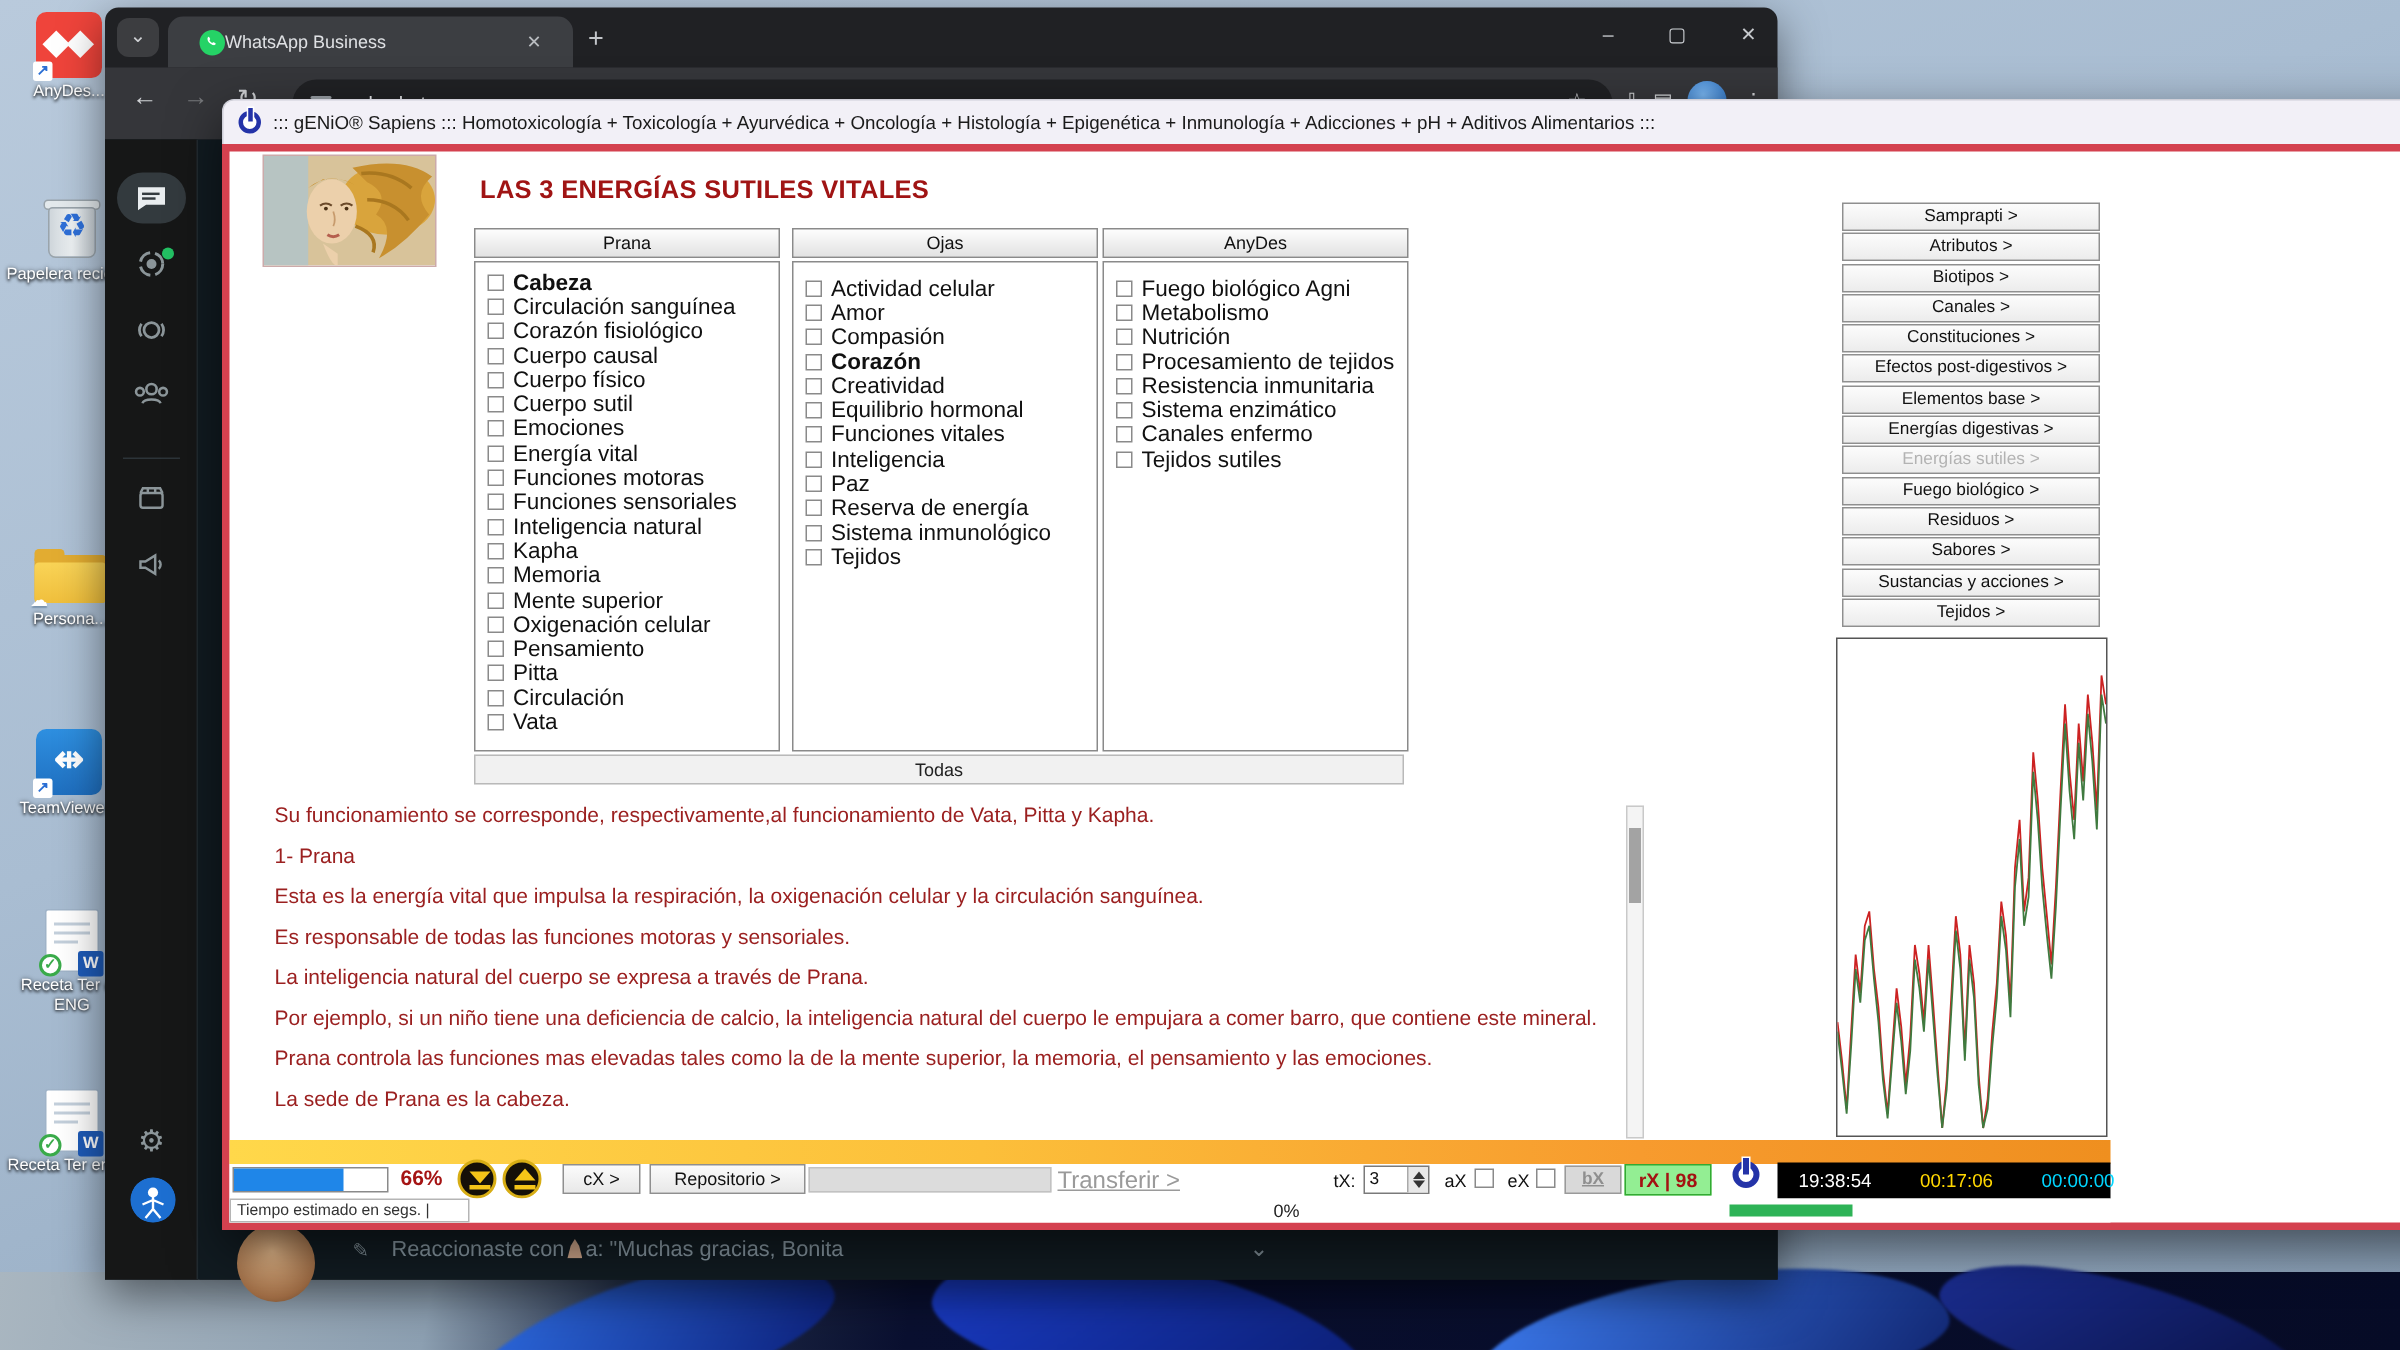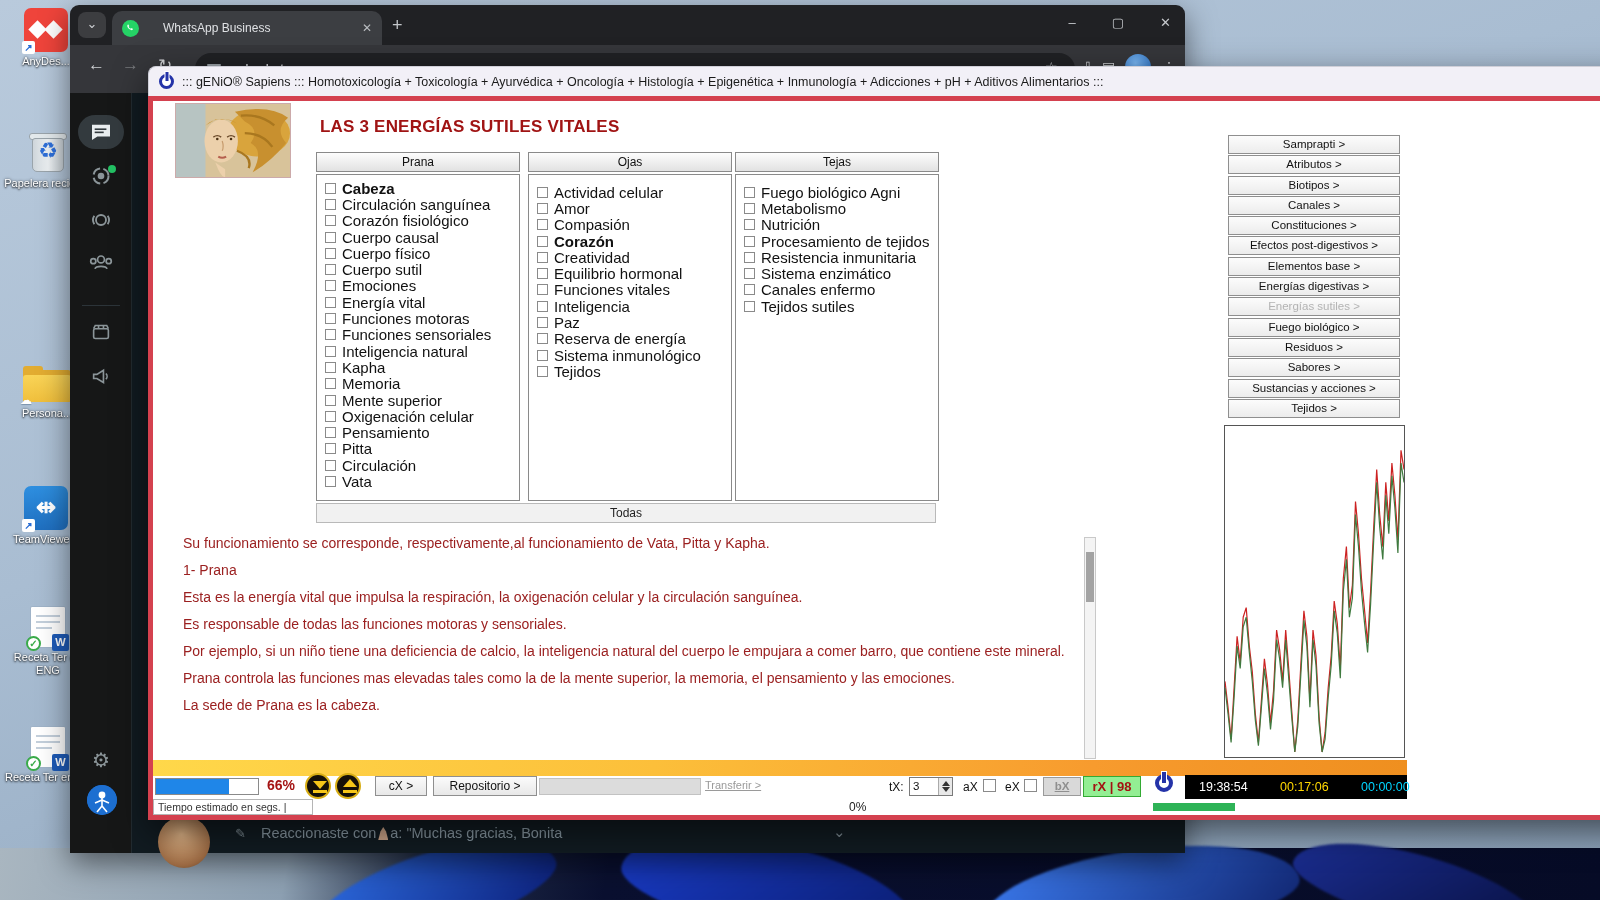--- a/index.html
+++ b/index.html
@@ -50,21 +50,21 @@
   .peg-shield{position:absolute;right:-2px;bottom:0;width:14px;height:15px;border-radius:2px 2px 6px 6px;
     background:linear-gradient(135deg,#f4c81f 0 50%,#2b5fb8 50% 100%);}
 
   
   .browser{position:absolute;left:70px;top:5px;width:1115px;height:848px;z-index:2;border-radius:9px 9px 0 0;
     background:#202124;box-shadow:0 10px 30px rgba(0,0,0,.5);}
   .tabstrip{position:absolute;left:0;top:0;width:100%;height:40px;}
   .tab-chevron{position:absolute;left:8px;top:7px;width:28px;height:26px;border-radius:8px;background:#3c3d40;
     color:#cfd1d4;text-align:center;font-size:13px;line-height:24px;}
   .tab{position:absolute;left:42px;top:6px;width:270px;height:34px;background:#3c3e42;border-radius:10px 10px 0 0;
-    display:flex;align-items:center;padding:0 10px;gap:24px;}
+    display:flex;align-items:center;padding:0 21px;gap:0;}
   .wa-badge{width:17px;height:17px;border-radius:50%;background:#25d366;position:relative;flex:0 0 auto;}
   .wa-badge svg{position:absolute;left:3px;top:3px;}
   .tab-title{color:#dfe1e4;font-size:12px;white-space:nowrap;overflow:hidden;flex:1;}
   .tab-close{color:#b9bcc0;font-size:12px;flex:0 0 auto;}
   .newtab{position:absolute;left:322px;top:12px;color:#c3c6ca;font-size:18px;line-height:16px;}
   .win-controls{position:absolute;right:14px;top:10px;display:flex;gap:36px;color:#c6c9cd;font-size:13px;}
   .toolbar{position:absolute;left:0;top:40px;width:100%;height:48px;background:#35363a;}
   .nav-glyph{position:absolute;top:10px;color:#cfd1d4;font-size:17px;}
   .urlbar{position:absolute;left:125px;top:8px;width:880px;height:32px;background:#202124;border-radius:16px;
     color:#e8eaed;font-size:13px;line-height:32px;padding-left:34px;}
@@ -126,21 +126,21 @@
   .statusrow{position:absolute;left:0;top:675px;width:1254px;height:23px;background:#fff;}
   .pbar{position:absolute;left:2px;top:2px;width:104px;height:17px;border:1px solid #8a8a8a;background:#fff;}
   .pfill{position:absolute;left:0;top:0;height:100%;width:72%;background:#1f86e8;}
   .pct{position:absolute;left:114px;top:1px;font-size:14px;font-weight:bold;color:#a51414;}
   .cirbtn{position:absolute;top:-3px;width:26px;height:26px;border-radius:50%;background:#151008;border:2px solid #d7ad14;}
   .cir-tri{position:absolute;left:6px;width:0;height:0;border-left:7px solid transparent;border-right:7px solid transparent;}
   .cir-bar{position:absolute;left:6px;width:14px;height:3px;background:#f5c518;}
   .sysbtn{position:absolute;top:0;height:20px;background:linear-gradient(#fbfbfb,#e8e8e8);border:1px solid #8f8f8f;
     text-align:center;font-size:12px;line-height:18px;color:#111;}
   .graybar{position:absolute;left:386px;top:2px;width:162px;height:17px;background:#dcdcdc;border:1px solid #c2c2c2;}
-  .translink{position:absolute;left:552px;top:3px;font-size:11px;color:#9a9a9a;text-decoration:underline;}
+  .translink{position:absolute;left:552px;top:3px;font-size:16px;color:#9a9a9a;text-decoration:underline;}
   .txlabel{position:absolute;left:736px;top:4px;font-size:12px;color:#111;}
   .spinner{position:absolute;left:756px;top:1px;width:44px;height:19px;border:1px solid #7a7a7a;background:#fff;}
   .spinval{position:absolute;left:3px;top:2px;font-size:11.5px;color:#111;}
   .spinbtns{position:absolute;right:0;top:0;width:14px;height:100%;background:#e8e8e8;border-left:1px solid #aaa;}
   .spin-up{position:absolute;left:3px;top:3px;width:0;height:0;border-left:4px solid transparent;border-right:4px solid transparent;border-bottom:5px solid #333;}
   .spin-dn{position:absolute;left:3px;bottom:3px;width:0;height:0;border-left:4px solid transparent;border-right:4px solid transparent;border-top:5px solid #333;}
   .cklabel{position:absolute;top:4px;font-size:12px;color:#111;}
   .ckbox{position:absolute;top:3px;width:13px;height:13px;background:#fff;border:1px solid #8a8a8a;}
   .bxbtn{position:absolute;left:890px;top:1px;width:38px;height:19px;background:#d9d9d9;border:1px solid #9a9a9a;
     color:#8f8f8f;font-size:11.5px;font-weight:bold;text-align:center;line-height:17px;text-decoration:underline;}
@@ -508,21 +508,21 @@
               <span class="cb"></span>
               <span class="cblabel">Sistema inmunológico</span>
             </div>
             <div class="cbrow">
               <span class="cb"></span>
               <span class="cblabel">Tejidos</span>
             </div>
           </div>
       </div>
       <div class="elist tejas" style="left:582px;top:51px;">
-        <div class="elist-header">Tejas</div>
+        <div class="elist-header">AnyDes</div>
         <div class="elist-body">
             <div class="cbrow">
               <span class="cb"></span>
               <span class="cblabel">Fuego biológico Agni</span>
             </div>
             <div class="cbrow">
               <span class="cb"></span>
               <span class="cblabel">Metabolismo</span>
             </div>
             <div class="cbrow">
@@ -552,20 +552,21 @@
           </div>
       </div>
 
       <div class="todas-btn">Todas</div>
 
       <div class="paragraphs">
           <p>Su funcionamiento se corresponde, respectivamente,al funcionamiento de Vata, Pitta y Kapha.</p>
           <p>1- Prana</p>
           <p>Esta es la energía vital que impulsa la respiración, la oxigenación celular y la circulación sanguínea.</p>
           <p>Es responsable de todas las funciones motoras y sensoriales.</p>
+          <p>La inteligencia natural del cuerpo se expresa a través de Prana.</p>
           <p>Por ejemplo, si un niño tiene una deficiencia de calcio, la inteligencia natural del cuerpo le empujara a comer barro, que contiene este mineral.</p>
           <p>Prana controla las funciones mas elevadas tales como la de la mente superior, la memoria, el pensamiento y las emociones.</p>
           <p>La sede de Prana es la cabeza.</p>
         </div>
       <div class="vscroll">
         <div class="vthumb"></div>
       </div>
 
       <div class="side-buttons">
           <div class="sbtn">Samprapti &gt;</div>

